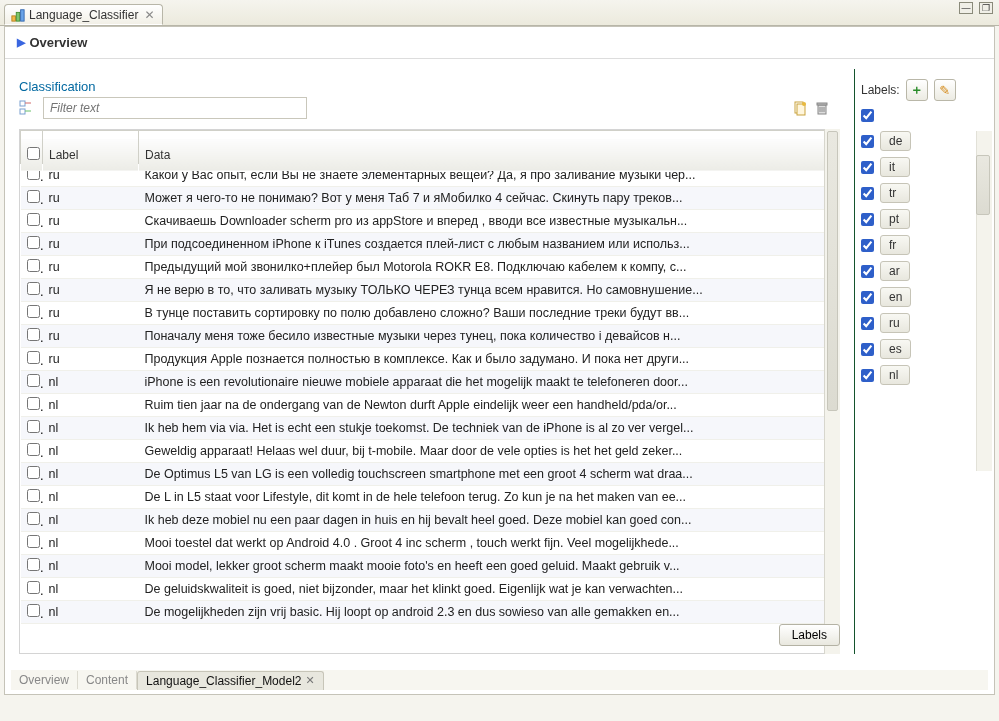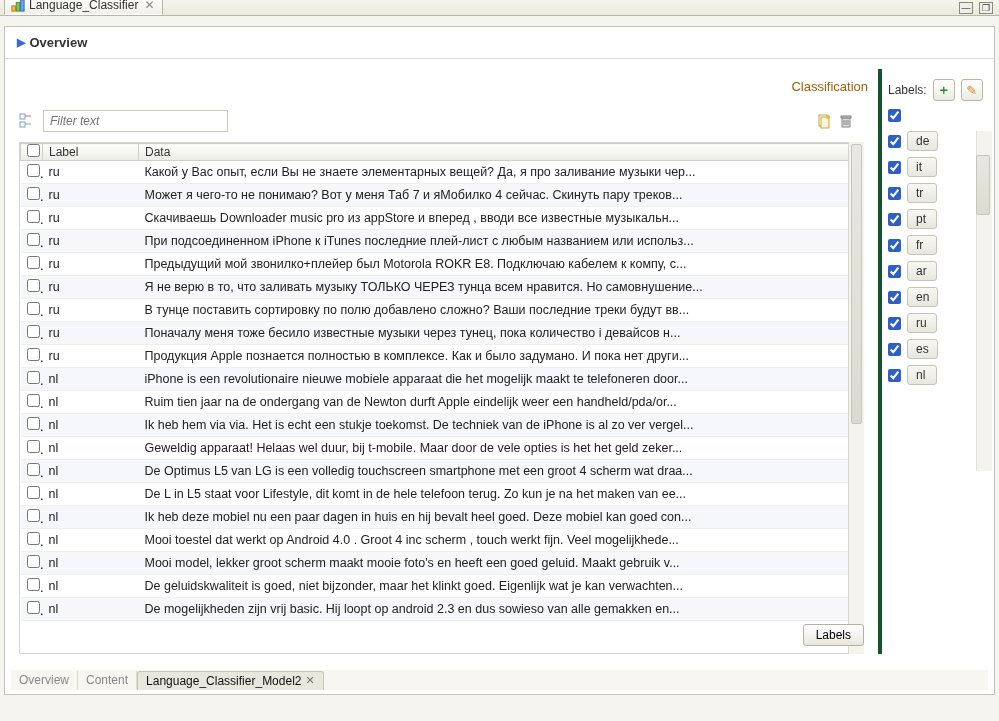--- a/index.html
+++ b/index.html
@@ -8,21 +8,21 @@
     font-size: 12px;
     background: #f5f4ee;
     color: #333;
     width: 999px;
     height: 721px;
     overflow: hidden;
     position: relative;
   }
   
   .top-tabs {
-    height: 16px;
+    height: 26px;
     background: linear-gradient(#f5f4ee,#eceadd);
     border-bottom: 1px solid #b8b6a8;
     display: flex;
     align-items: flex-end;
     padding-left: 4px;
     position: relative;
   }
   .top-tab {
     display: flex;
     align-items: center;
@@ -55,63 +55,63 @@
     font-weight:bold;
     font-size:13px;
   }
   .section-hdr .triangle { color:#3a66e0; font-size:11px;}
   .sub-body {
     position:absolute;
     top:42px; bottom:40px; left:0; right:0;
     display:flex;
   }
   .class-panel { flex:1; padding:10px 10px 0 14px; position:relative; display:flex; flex-direction:column;}
-  .class-title { font-size:13px; margin-bottom:16px; color:#a16207;text-align:right;}
+  .class-title { font-size:13px; margin-bottom:3px; color:#0369a1;}
   .toolbar-row { display:flex; align-items:center; gap:8px; margin-bottom:4px;}
   .tree-icon,.doc-icon,.trash-icon { width:16px; height:16px; display:inline-flex; align-items:center; justify-content:center; }
   .filter-input {
-    width:185px; height:22px;
+    width:264px; height:22px;
     border:1px solid #c9c7bb;
     padding:2px 6px;
     font-size:12px;
     color:#999;
     background:#fff;
     font-style:italic;
   }
   .right-icons { margin-left:auto; display:flex; gap:6px; padding-right:14px;}
   .table-wrap { flex:1; position:relative; margin-top:6px; margin-right:4px;}
   .table-scroll { position:absolute; inset:0; overflow:hidden; border:1px solid #d4d4d4;}
   .tbl { width:100%; border-collapse:collapse; table-layout:fixed;}
   .tbl thead th {
     background:linear-gradient(#fdfdfd,#ecece6);
     border:1px solid #d0d0c8;
     font-weight:normal;
     text-align:left;
-    padding:0 6px;
+    padding:8px 6px;
     font-size:12px;
     color:#333;
-    position:sticky; top:0;
+    position:sticky; top:8px;
   }
   .tbl td {
     border-bottom:1px solid #f0f0ea;
     padding:3px 6px;
     white-space:nowrap;
     overflow:hidden;
     text-overflow:ellipsis;
     font-size:12.5px;
     color:#222;
   }
   .tbl tbody tr:nth-child(even){ background:#f6f7fb;}
   .col-check { width:22px; text-align:center;}
   .col-label { width:96px;}
   .col-data  { }
   .fake-scroll { position:absolute; right:0; top:0; bottom:0; width:16px; background:#f4f3ec; border-left:1px solid #d7d6cd;}
   .fake-scroll .thumb { position:absolute; left:2px; right:2px; top:2px; height:280px; background:linear-gradient(#e9e8e0,#dcdbd1); border:1px solid #c7c6bb; border-radius:2px;}
   
-  .labels-panel { width:116px; border-left:4px solid #14532d; padding:10px 6px; position:relative;}
+  .labels-panel { width:140px; border-left:1px solid #14532d; padding:10px 6px; position:relative;}
   .labels-hdr { display:flex; align-items:center; gap:6px; margin-bottom:8px;}
   .sq-btn { width:22px; height:22px; border:1px solid #b9b7a8; background:linear-gradient(#fff,#ecebe2); border-radius:3px; display:inline-flex; align-items:center; justify-content:center; cursor:pointer; font-size:13px;}
   .sq-btn.add { color:#2a8c2a; font-weight:bold;}
   .sq-btn.edit { color:#d48a1a;}
   .labels-list { position:relative;}
   .labels-list .fake-scroll2 { position:absolute; right:-2px; top:24px; width:14px; height:60px; background:linear-gradient(#e9e8e0,#dcdbd1); border:1px solid #c7c6bb; border-radius:2px;}
   .labels-list .track2 { position:absolute; right:-4px; top:0; width:16px; height:340px; background:#f4f3ec; border-left:1px solid #e2e1d8;}
   .label-row { display:flex; align-items:center; gap:6px; margin:6px 0;}
   .label-chip { display:inline-block; min-width:30px; padding:2px 8px; background:linear-gradient(#f8f8f3,#e8e7de); border:1px solid #c6c4b7; border-radius:3px; font-size:12px; text-align:left;}
   input[type=checkbox]{ accent-color:#2e5fc9; width:13px; height:13px;}
@@ -226,26 +226,26 @@
                   <td>Какой у Вас опыт, если Вы не знаете элементарных вещей? Да, я про заливание музыки чер...</td>
                 </tr>
                 <tr>
                   <td class="col-check"><input type="checkbox" style=""></td>
                   <td>ru</td>
                   <td>Может я чего-то не понимаю? Вот у меня Таб 7 и яМобилко 4 сейчас. Скинуть пару треков...</td>
                 </tr>
                 <tr>
                   <td class="col-check"><input type="checkbox" style=""></td>
                   <td>ru</td>
-                  <td>Скачиваешь Downloader music pro  из appStore  и вперед , вводи все известные музыкальн...</td>
-                </tr>
-                <tr>
-                  <td class="col-check"><input type="checkbox" style=""></td>
-                  <td>ru</td>
-                  <td>При подсоединенном iPhone к iTunes последние плей-лист с любым названием или использ...</td>
+                  <td>Скачиваешь Downloader scherm pro  из appStore  и вперед , вводи все известные музыкальн...</td>
+                </tr>
+                <tr>
+                  <td class="col-check"><input type="checkbox" style=""></td>
+                  <td>ru</td>
+                  <td>При подсоединенном iPhone к iTunes создается плей-лист с любым названием или использ...</td>
                 </tr>
                 <tr>
                   <td class="col-check"><input type="checkbox" style=""></td>
                   <td>ru</td>
                   <td>Предыдущий мой звонилко+плейер был Motorola ROKR E8. Подключаю кабелем к компу, с...</td>
                 </tr>
                 <tr>
                   <td class="col-check"><input type="checkbox" style=""></td>
                   <td>ru</td>
                   <td>Я не верю в то, что заливать музыку ТОЛЬКО ЧЕРЕЗ тунца всем нравится. Но самовнушение...</td>

